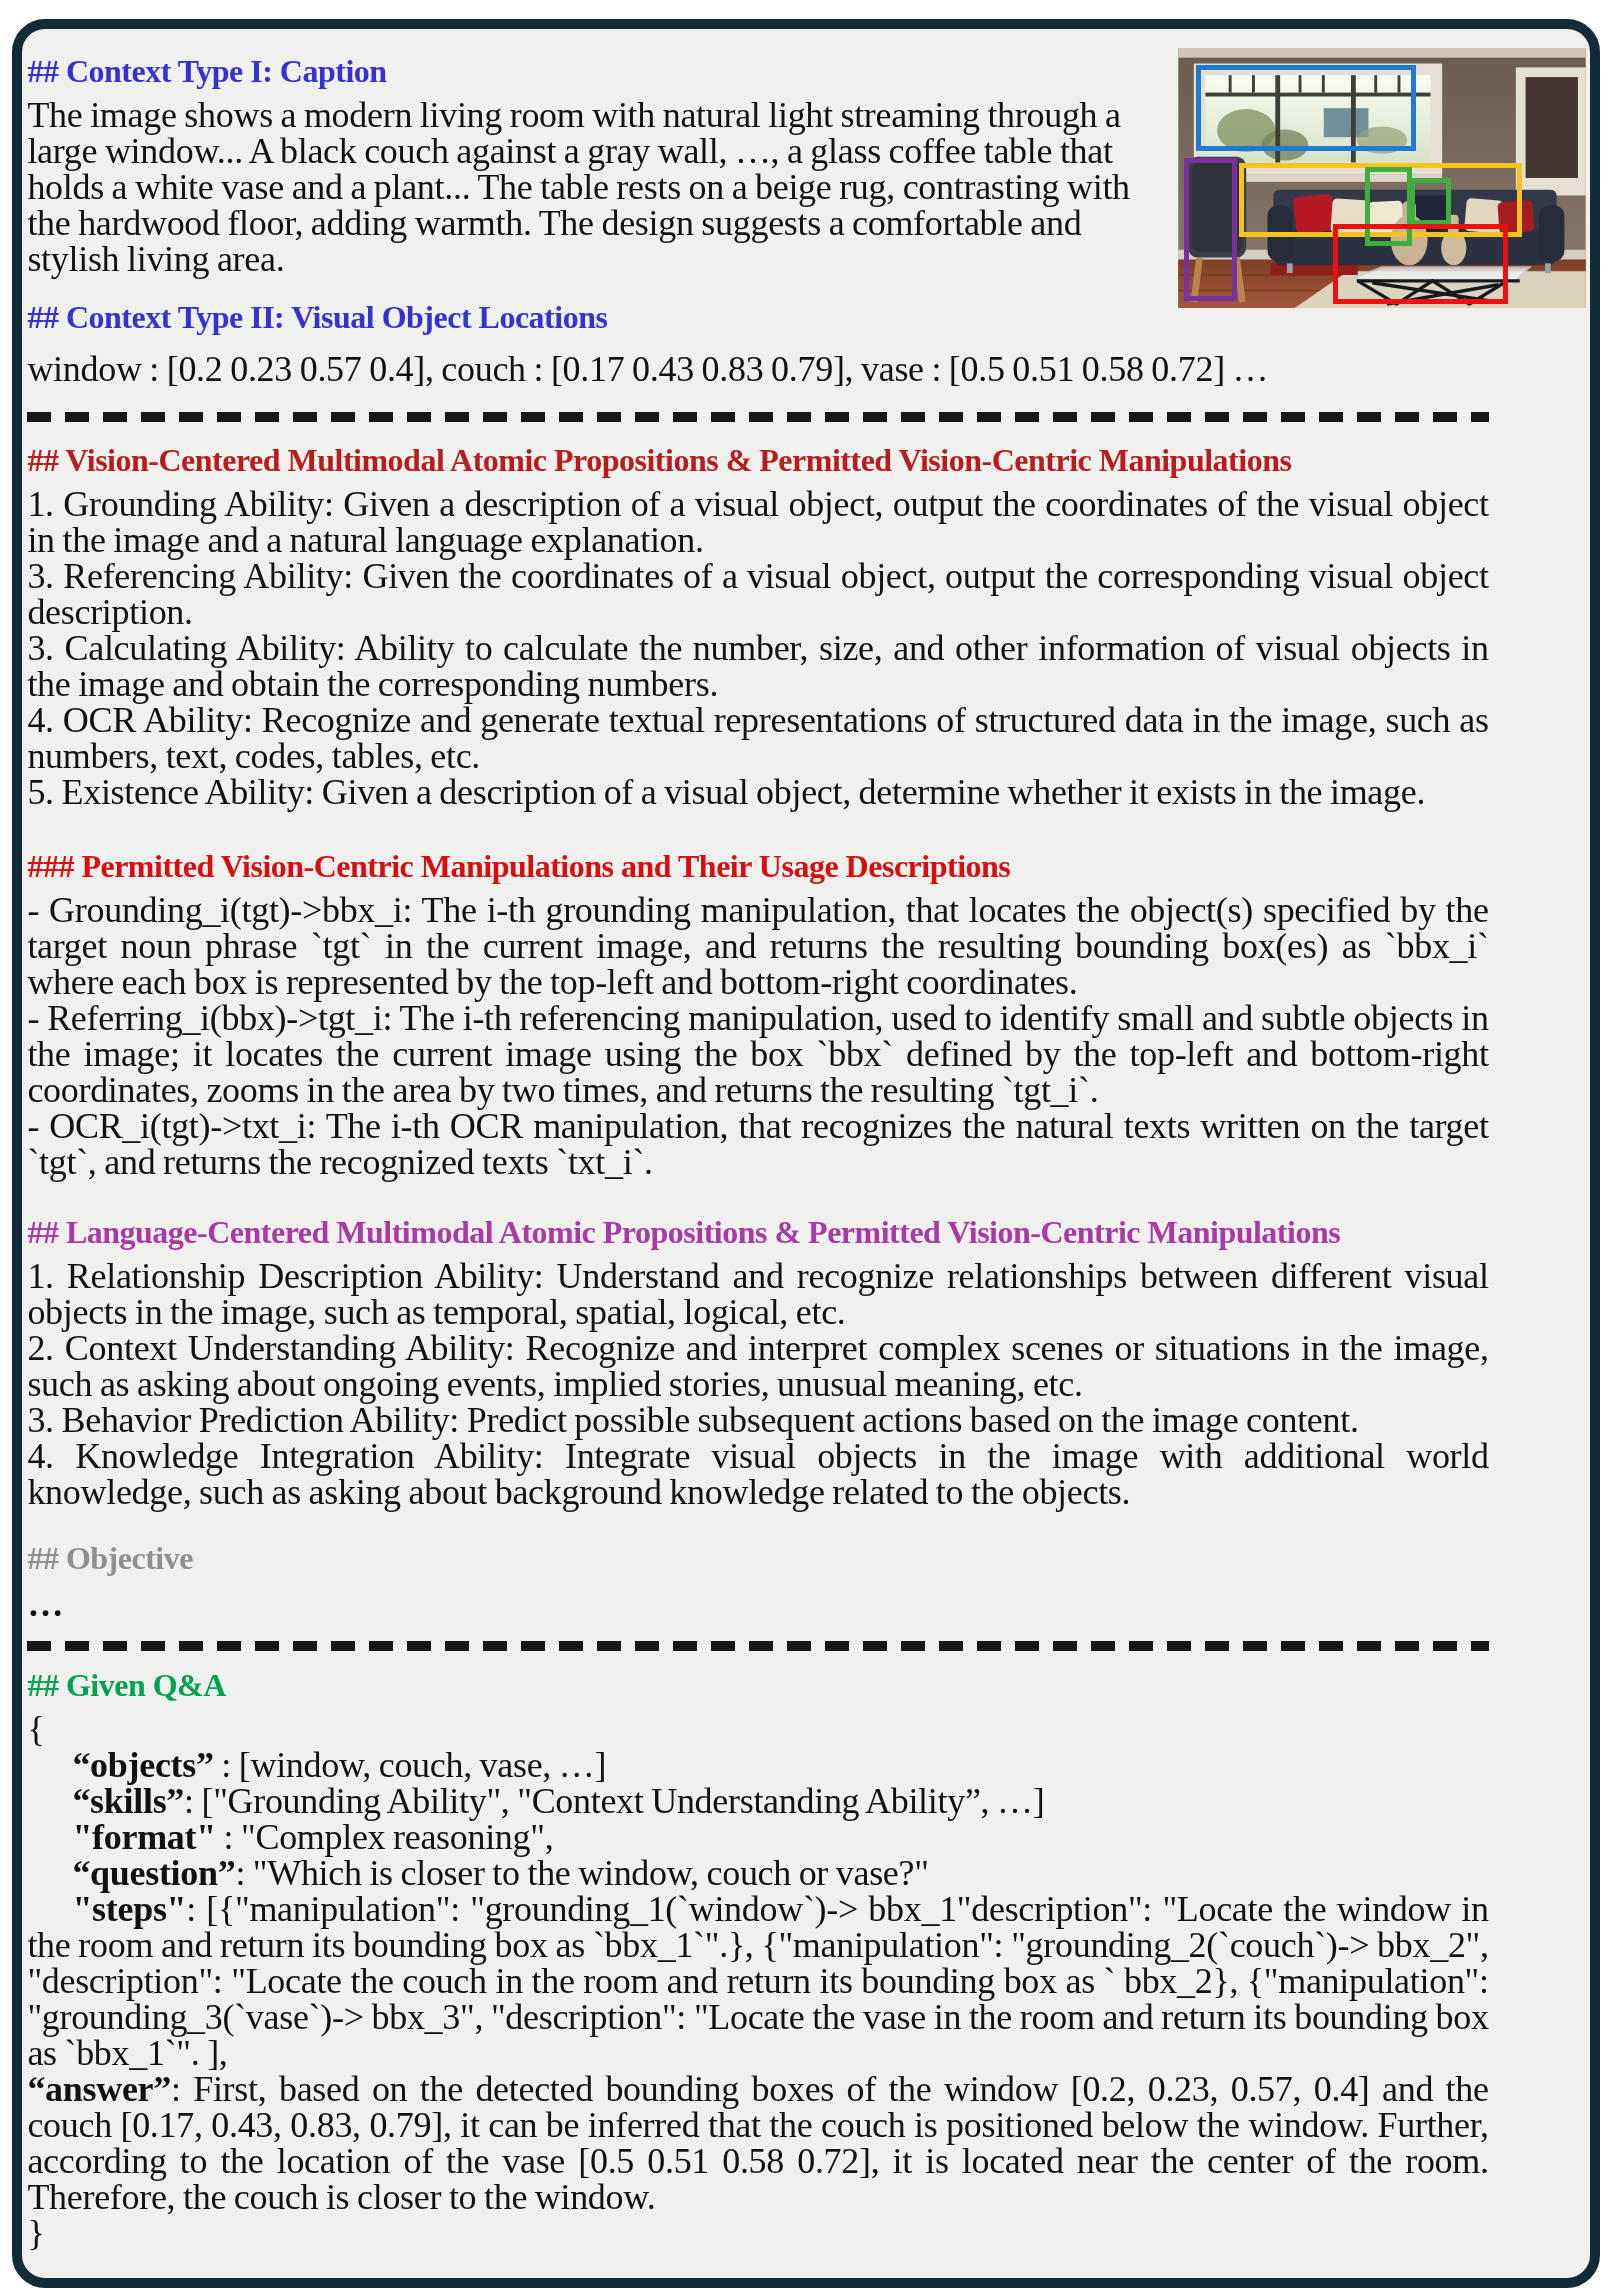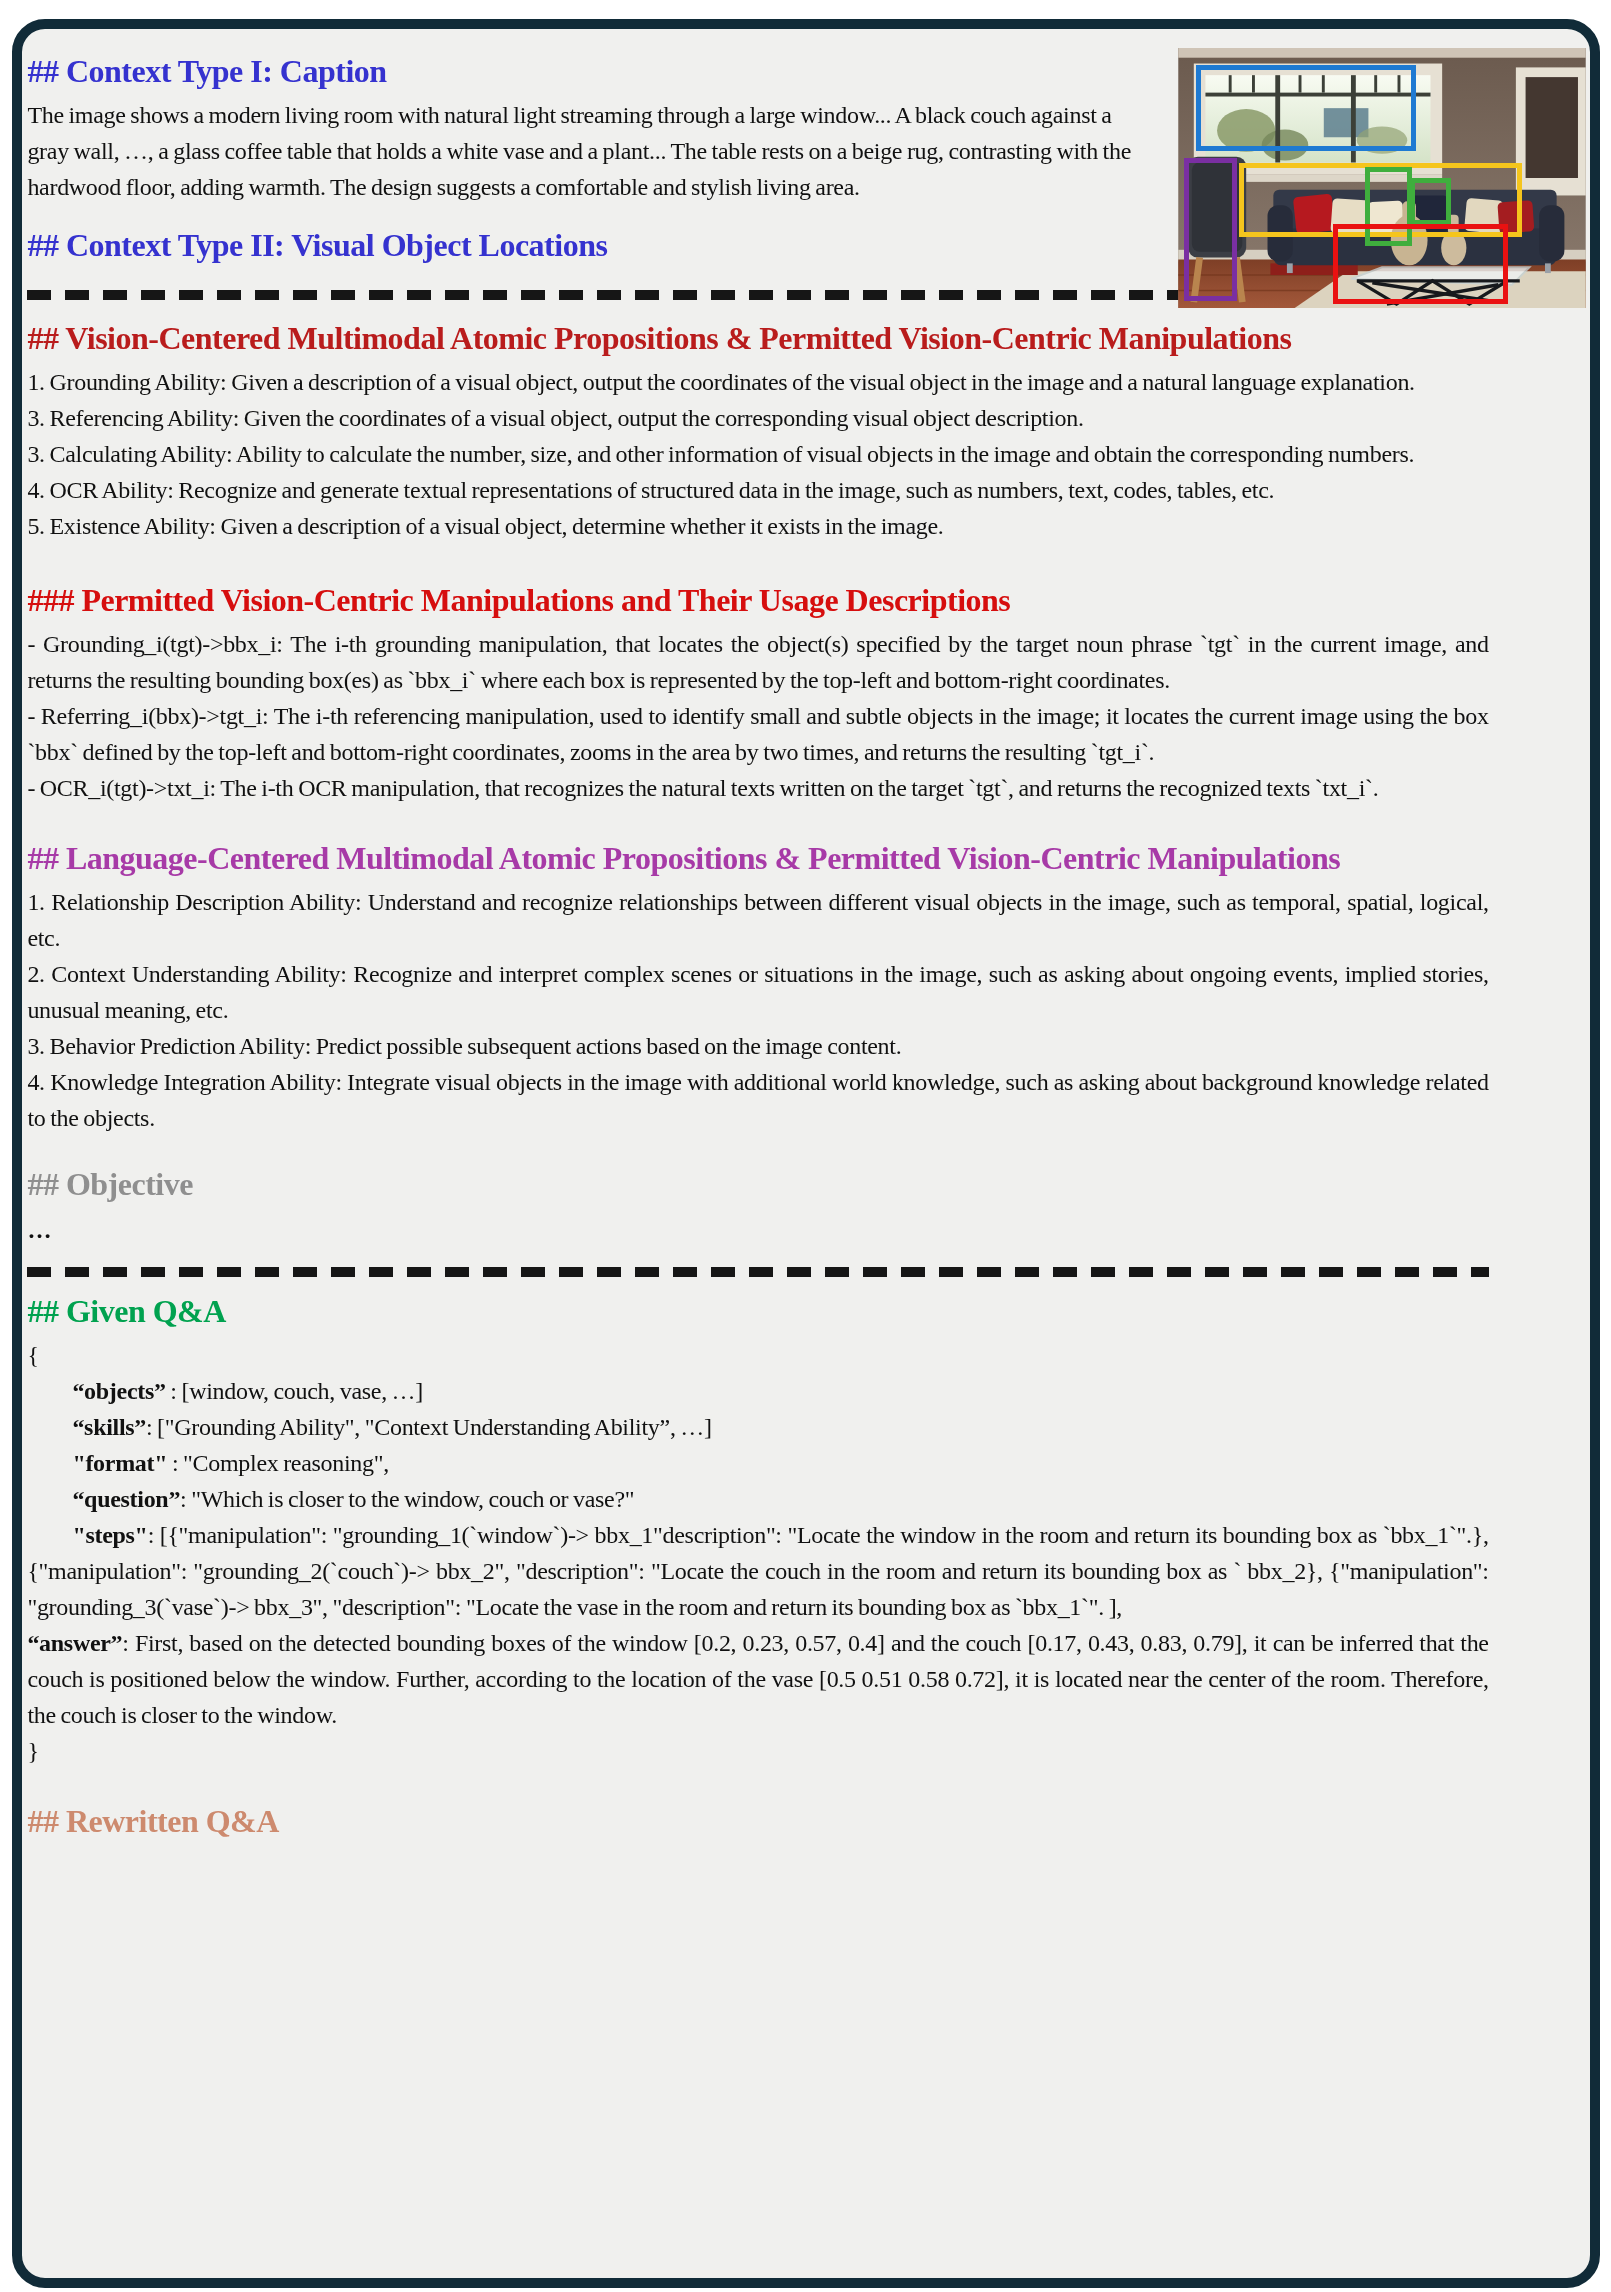--- a/index.html
+++ b/index.html
@@ -10,21 +10,21 @@
   .panel{
     position:absolute;left:11.6px;top:19px;width:1588px;height:2269px;
     box-sizing:border-box;border:10.7px solid #112b38;border-radius:33px;
     background:#f0f0ee;padding:13.6px 3.9px 0 5.8px;overflow:hidden;
   }
   h2{
     font-size:32px;line-height:39px;font-weight:bold;letter-spacing:-0.5px;
     margin:0 97px 5.8px 0;
   }
   .body{
-    font-size:24px;line-height:36px;margin:0 97px 0 0;
+    font-size:36px;line-height:36px;margin:0 97px 0 0;
     letter-spacing:-0.3px;word-spacing:-1px;
   }
   .just{text-align:justify;}
   .h-ctx1{margin-top:9.7px;}
   .h-ctx2{margin-top:21.3px;margin-bottom:14px;}
   .h-sub{margin-top:37px;}
   .h-lang{margin-top:33px;}
   .h-obj{margin-top:29px;}
   .h-rewritten{margin-top:33px;}
   .ellipsis{font-weight:bold;margin-top:7.8px;}
@@ -140,20 +140,21 @@
     <div class="bbox bbox-chair" style="border-color: rgb(122, 47, 162);"></div>
     <div class="bbox bbox-vase-large" style="border-color: rgb(63, 174, 61);"></div>
     <div class="bbox bbox-vase-small" style="border-color: rgb(63, 174, 61);"></div>
     <div class="bbox bbox-table" style="border-color: rgb(234, 17, 17);"></div>
   </div>
 
   <h2 class="h-ctx1" style="color: rgb(53, 50, 207);">## Context Type I: Caption</h2>
   <p class="body">The image shows a modern living room with natural light streaming through a large window... A black couch against a gray wall, …, a glass coffee table that holds a white vase and a plant... The table rests on a beige rug, contrasting with the hardwood floor, adding warmth. The design suggests a comfortable and stylish living area.</p>
 
   <h2 class="h-ctx2" style="color: rgb(53, 50, 207);">## Context Type II: Visual Object Locations</h2>
+  <p class="body">window : [0.2 0.23 0.57 0.4], couch : [0.17 0.43 0.83 0.79], vase : [0.5 0.51 0.58 0.72] …</p>
 
   <div class="dashed"></div>
 
   <h2 style="color: #b91c1c;">## Vision-Centered Multimodal Atomic Propositions &amp; Permitted Vision-Centric Manipulations</h2>
   <p class="body just">1. Grounding Ability: Given a description of a visual object, output the coordinates of the visual object in the image and a natural language explanation.</p>
   <p class="body just">3. Referencing Ability: Given the coordinates of a visual object, output the corresponding visual object description.</p>
   <p class="body just">3. Calculating Ability: Ability to calculate the number, size, and other information of visual objects in the image and obtain the corresponding numbers.</p>
   <p class="body just">4. OCR Ability: Recognize and generate textual representations of structured data in the image, such as numbers, text, codes, tables, etc.</p>
   <p class="body just">5. Existence Ability: Given a description of a visual object, determine whether it exists in the image.</p>
 

